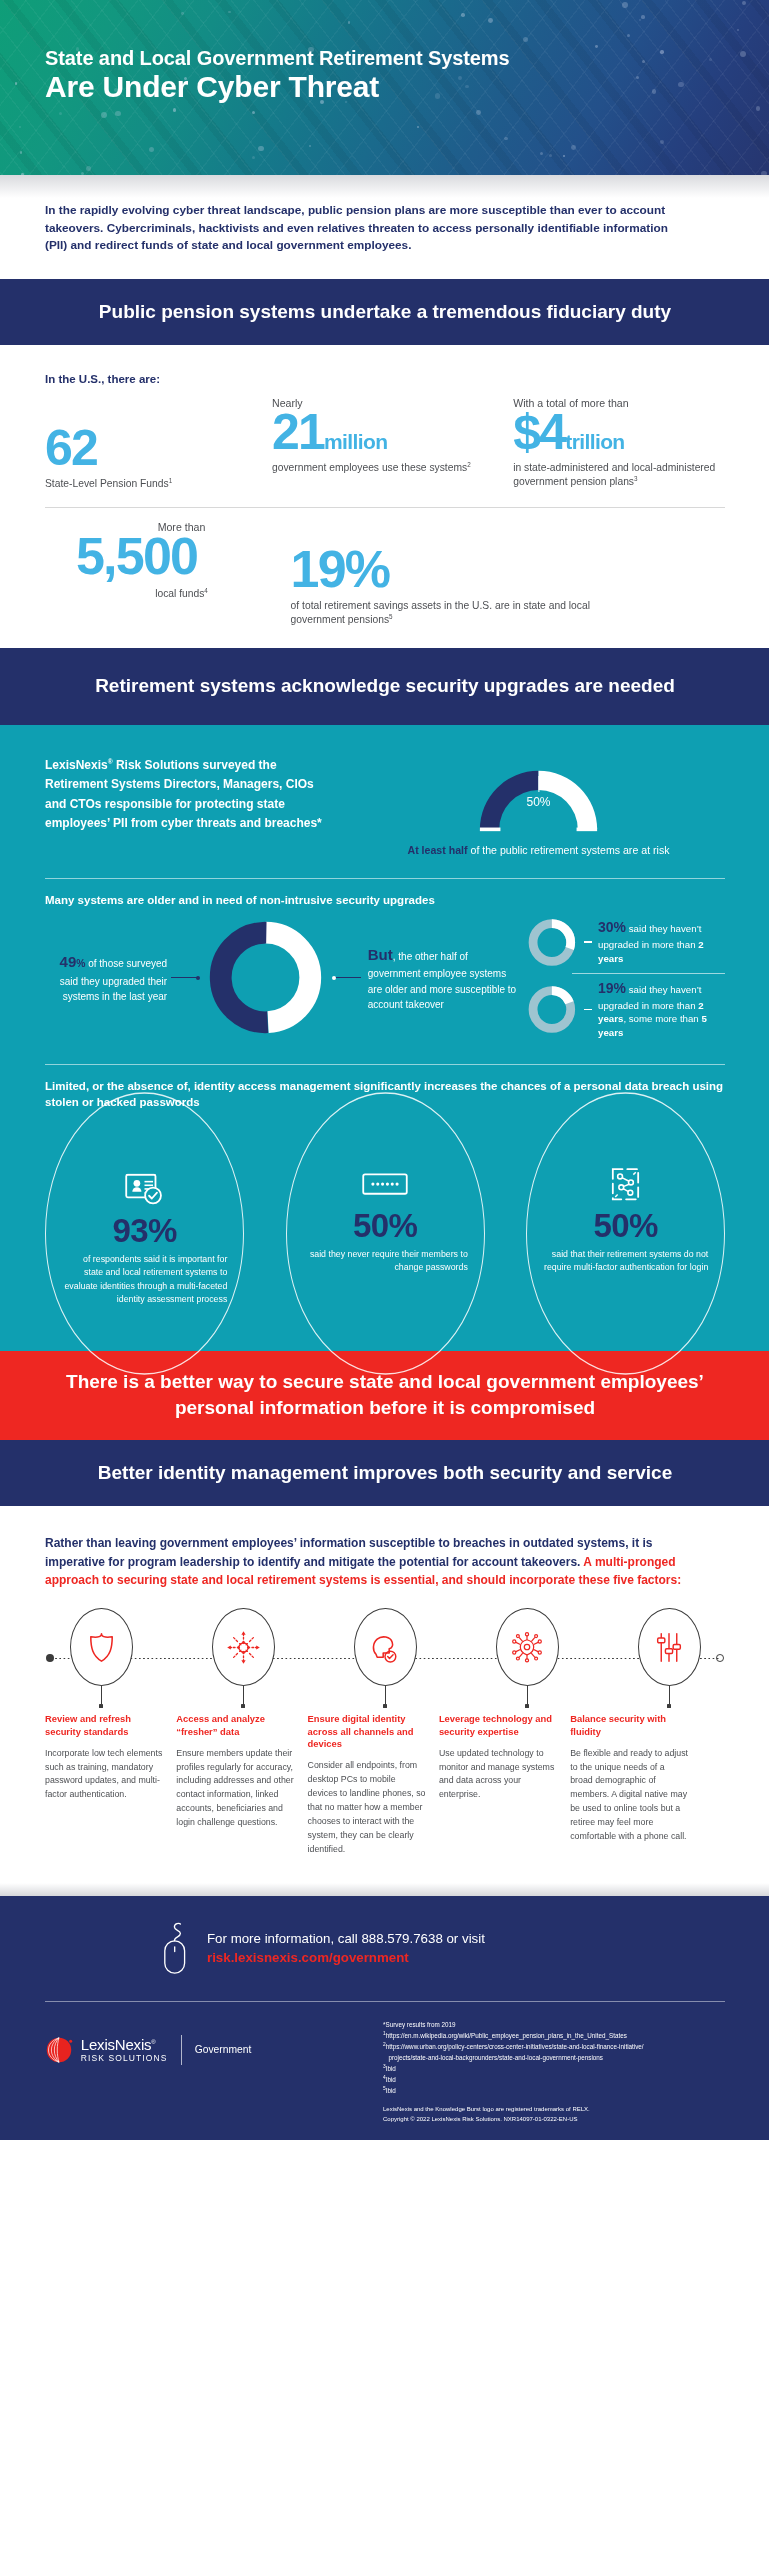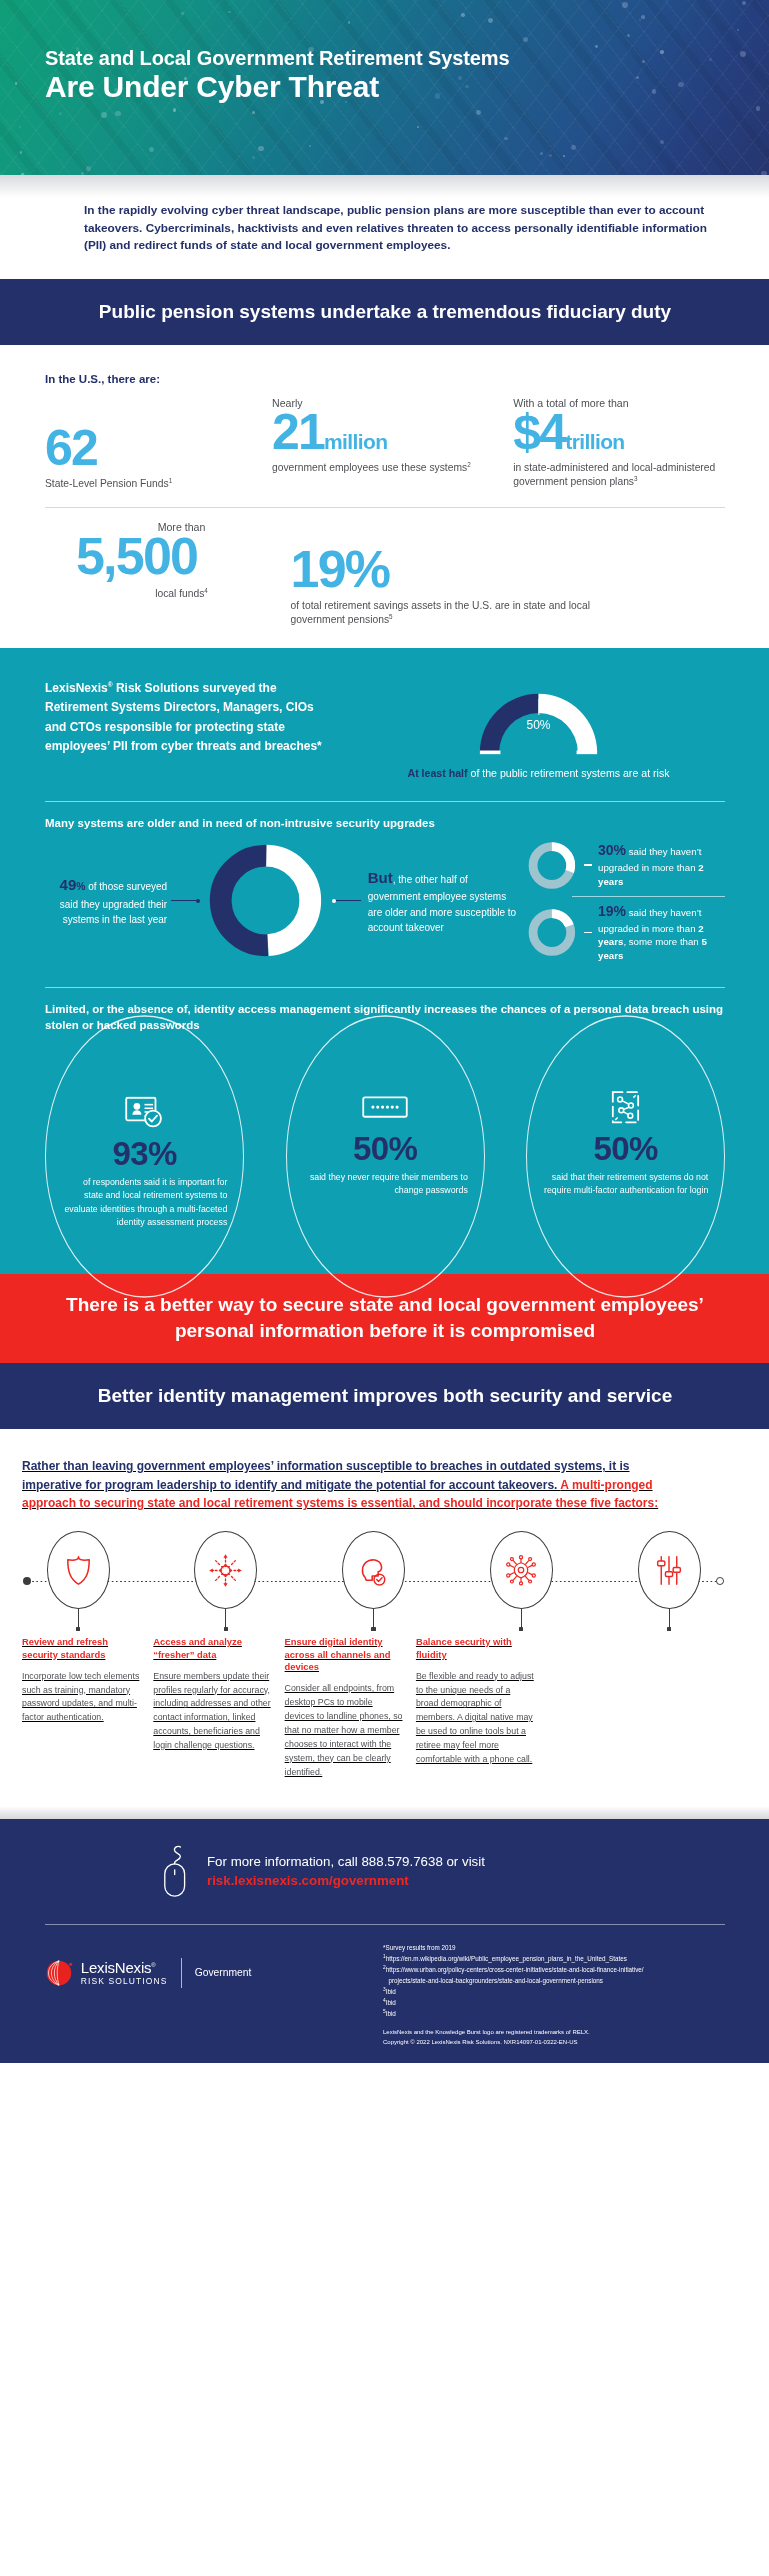--- a/index.html
+++ b/index.html
@@ -45,21 +45,20 @@
   .intro {
     background:linear-gradient(180deg,#d9dade 0%, #ffffff 22%, #ffffff 100%);
     padding:26.6px 45px 24px 45px;
   }
   .intro p {
     color:#24306a;
     font-size:11.8px;
     font-weight:700;
     line-height:1.52;
     max-width:625px;
-    margin-left:39px;
   }
 
   
   .band {
     display:flex; align-items:center; justify-content:center;
     text-align:center; color:#fff;
   }
   .band.navy { background:#24306a; }
   .band.red  { background:#ee2722; }
   .band-title { font-size:19px; font-weight:700; line-height:1.38; }
@@ -149,21 +148,21 @@
     display:flex; flex-direction:column; align-items:center;
     padding:33px 15.7px 0 15.7px; text-align:center;
     transform:scaleY(1.42); 
   }
   .ell-inner { transform:scaleY(0.704); width:100%; display:flex; flex-direction:column; align-items:center;text-align:right; }
   .ell-icon { height:40px; display:flex; align-items:center; justify-content:center; margin-bottom:4.8px; }
   .ell-pct { font-size:33px; font-weight:700; color:#24306a; line-height:1; letter-spacing:-0.6px; margin-bottom:6px; }
   .ell-cap { font-size:8.8px; line-height:1.54; color:#fff; }
 
   
-  .factors { background:#fff; padding:28px 45px 0 22px;text-decoration:underline; }
+  .factors { background:#fff; padding:28px 45px 0 45px; }
   .factors-lead { font-size:12px; font-weight:700; line-height:1.56; color:#24306a; max-width:640px; }
   .factors-lead .hl { color:#ee2722; }
 
   .timeline { position:relative; height:100px; margin-top:18px; }
   .tl-line {
     position:absolute; left:6px; right:6px; top:50px; height:1.2px;
     background-image:linear-gradient(90deg,#3c3c3c 38%, transparent 0);
     background-size:4.2px 1.2px; background-repeat:repeat-x;
   }
   .tl-cap-l { position:absolute; left:1.2px; top:46px; width:7.8px; height:7.8px; border-radius:50%; background:#3c3c3c; }
@@ -327,20 +326,23 @@
       </div>
       <div class="sr2b">
         <div class="bignum big2">
           <span class="n">19%</span>
         </div>
         <div class="caption" style="max-width:338px"><span>of total retirement savings assets in the U.S. are in state and local government pensions</span><sup>5</sup></div>
       </div>
     </div>
   </div>
 
+  <div class="band navy band2">
+    <div class="band-title">Retirement systems acknowledge security upgrades are needed</div>
+  </div>
 
   <div class="teal">
 
     <div class="teal-top">
       <div class="teal-copy"><span>LexisNexis</span><sup>®</sup><span> Risk Solutions surveyed the Retirement Systems Directors, Managers, CIOs and CTOs responsible for protecting state employees’ PII from cyber threats and breaches*</span></div>
 
       <div class="gauge-wrap">
         <div class="gauge">
           <svg width="139" height="75" viewBox="0 0 230 124" aria-hidden="true">
             <path d="M18 118 A97 97 0 0 1 115 21 L115 53 A65 65 0 0 0 50 118 Z" fill="#24306a"></path>
@@ -613,20 +615,24 @@
       </div>
       <div class="fcol">
         <h4>Access and analyze “fresher” data</h4>
         <p>Ensure members update their profiles regularly for accuracy, including addresses and other contact information, linked accounts, beneficiaries and login challenge questions.</p>
       </div>
       <div class="fcol">
         <h4>Ensure digital identity across all channels and devices</h4>
         <p>Consider all endpoints, from desktop PCs to mobile devices to landline phones, so that no matter how a member chooses to interact with the system, they can be clearly identified.</p>
       </div>
       <div class="fcol">
+        <h4>Leverage technology and security expertise</h4>
+        <p>Use updated technology to monitor and manage systems and data across your enterprise.</p>
+      </div>
+      <div class="fcol">
         <h4>Balance security with fluidity</h4>
         <p>Be flexible and ready to adjust to the unique needs of a broad demographic of members. A digital native may be used to online tools but a retiree may feel more comfortable with a phone call.</p>
       </div>
     </div>
   </div>
 
   <div class="foot-grad"></div>
 
   <div class="footer">
 

